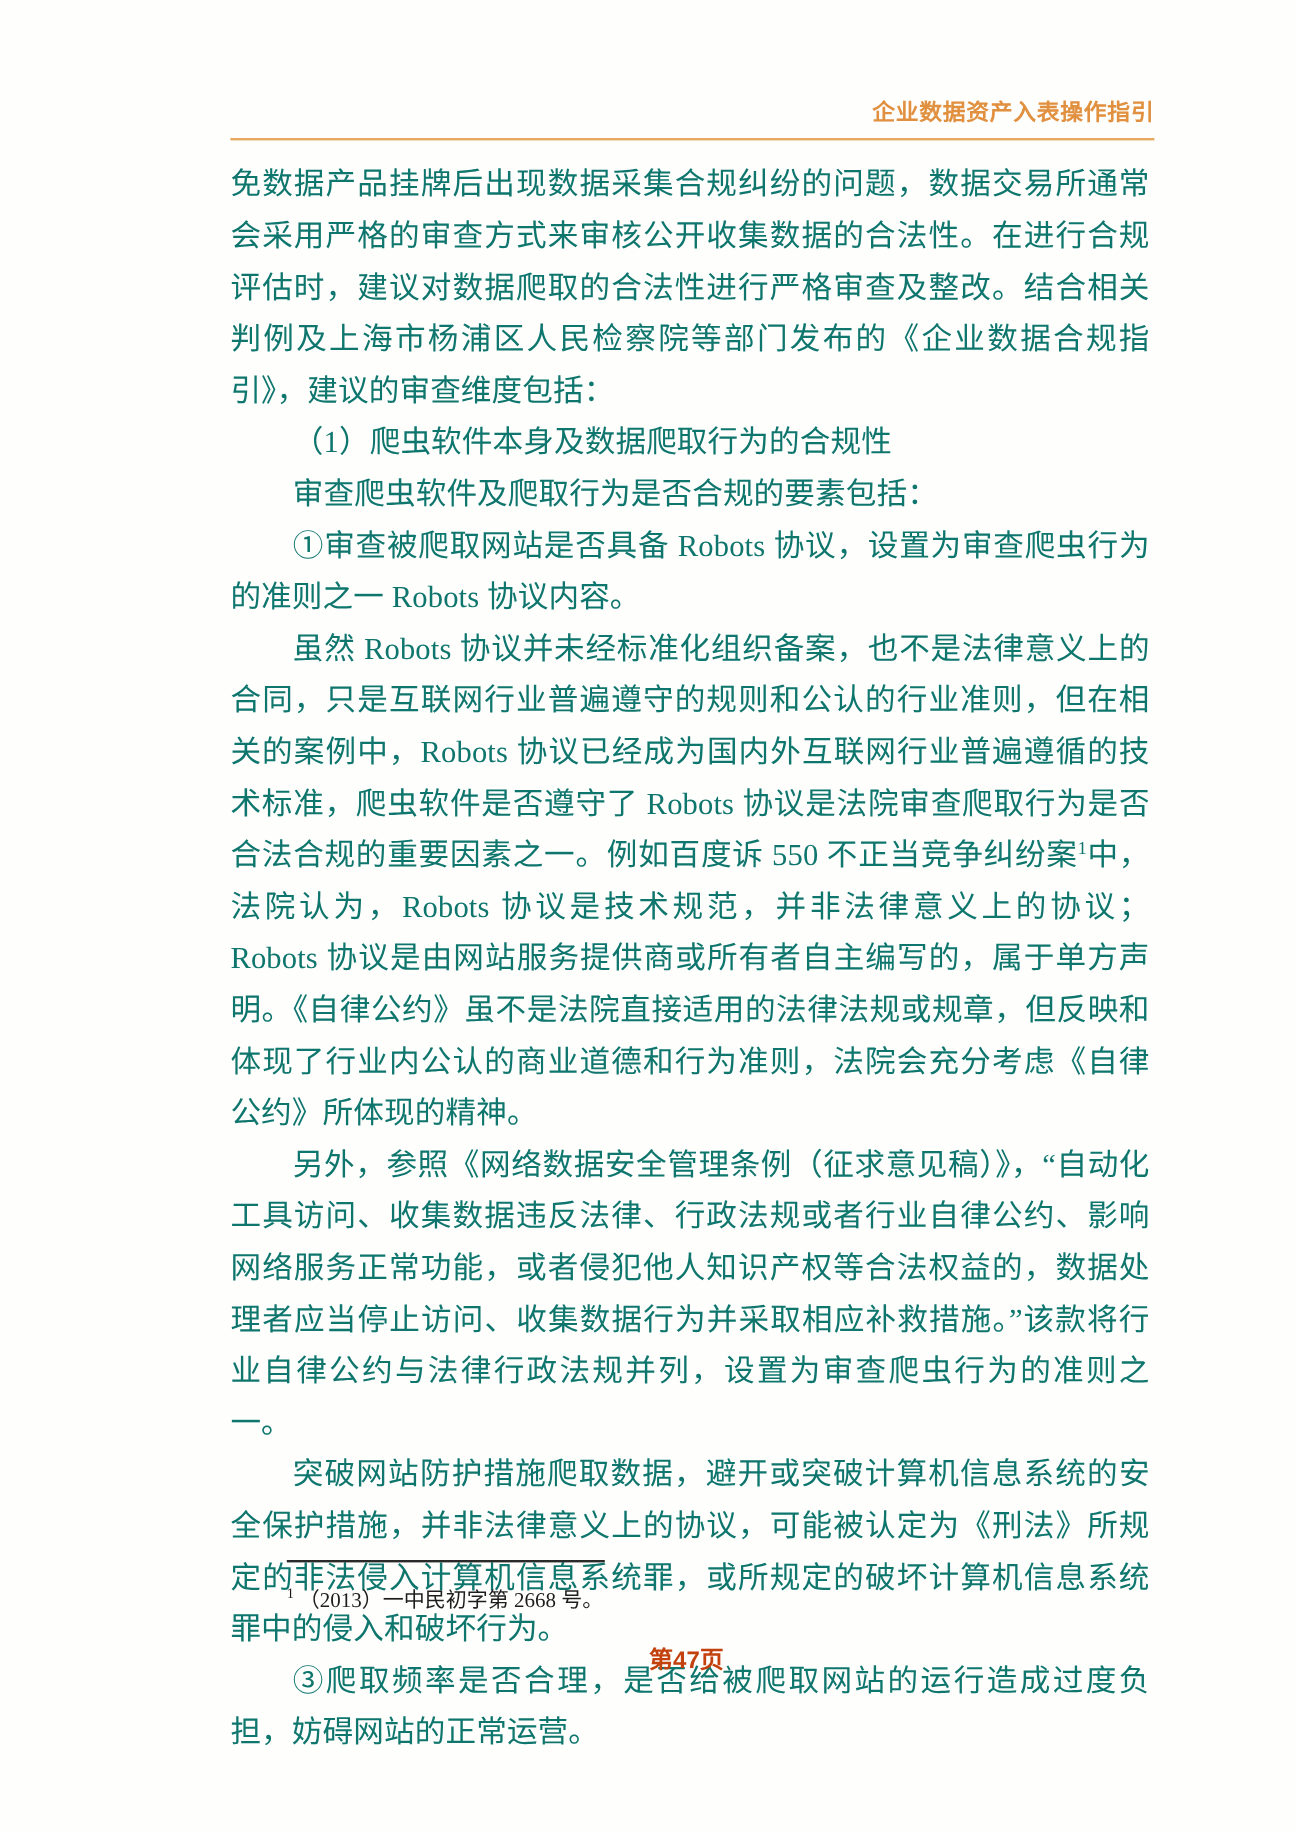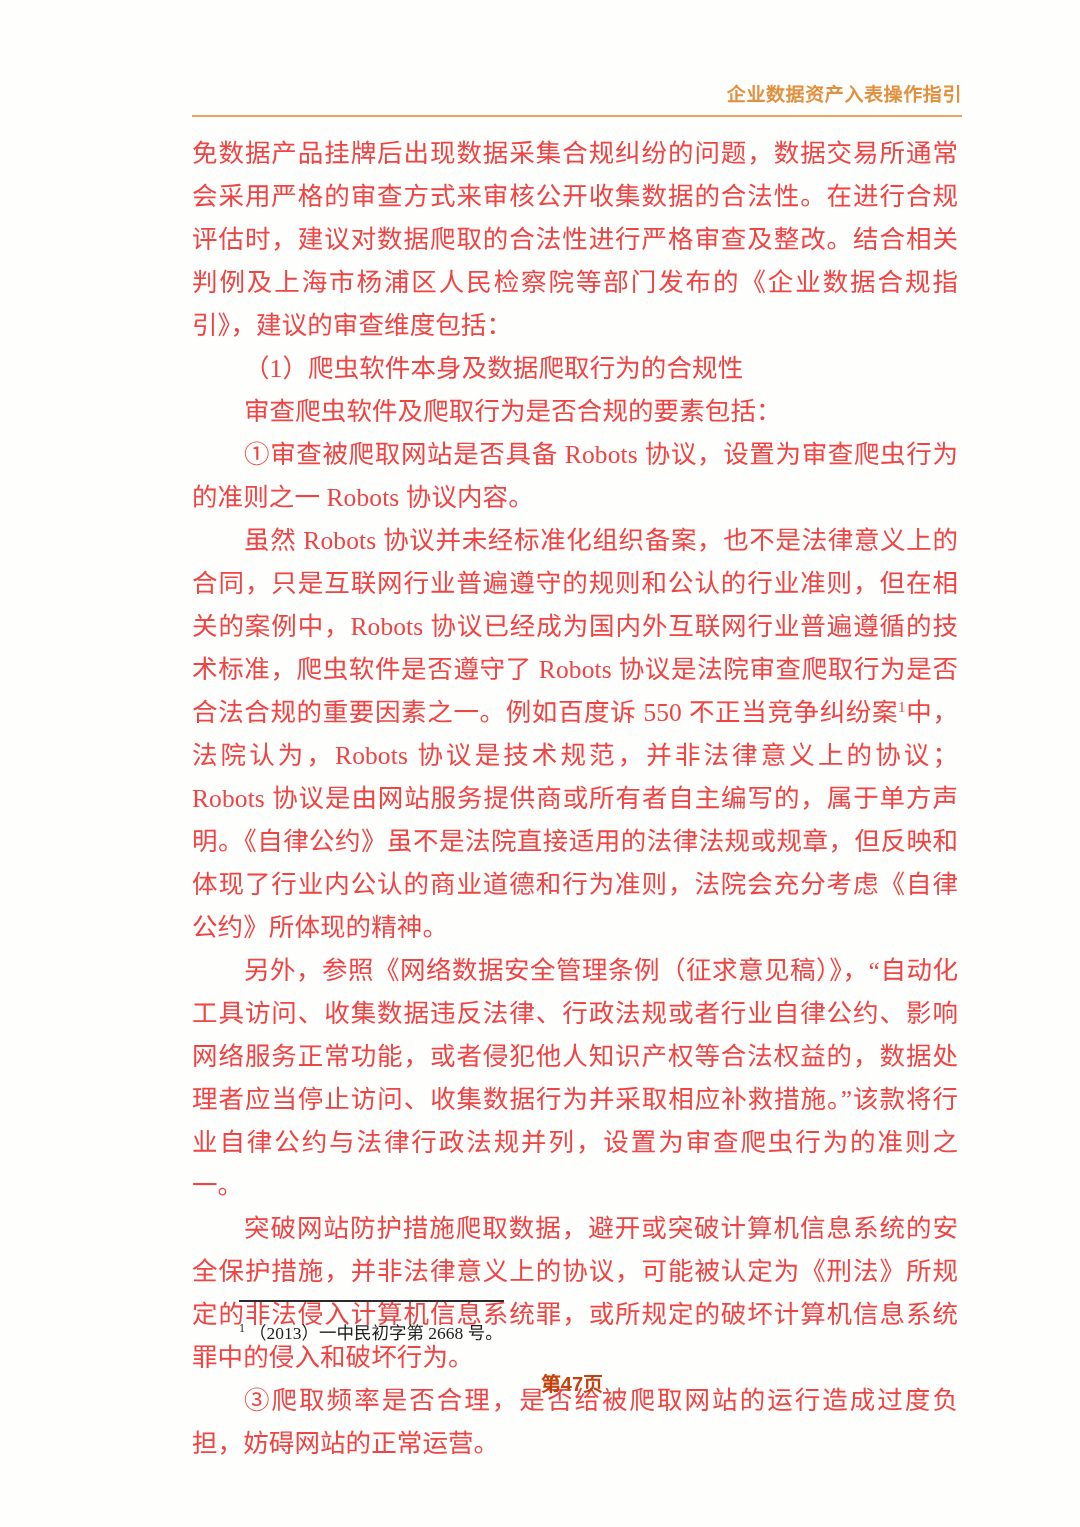--- a/index.html
+++ b/index.html
@@ -63,21 +63,21 @@
   }
 
   p.para {
     margin: 0;
     font-size: 25.5px;
     line-height: 43px;
     text-align: justify;
     text-justify: inter-ideograph;
     text-align-last: left;
     letter-spacing: 0.1px;
-    color: #ef4444;
+    color: #0f766e;
   }
   p.indent {
     text-indent: 52px;
   }
   p.noindent {
     text-indent: 0;
   }
 
   sup.fn-ref {
     font-size: 15px;

